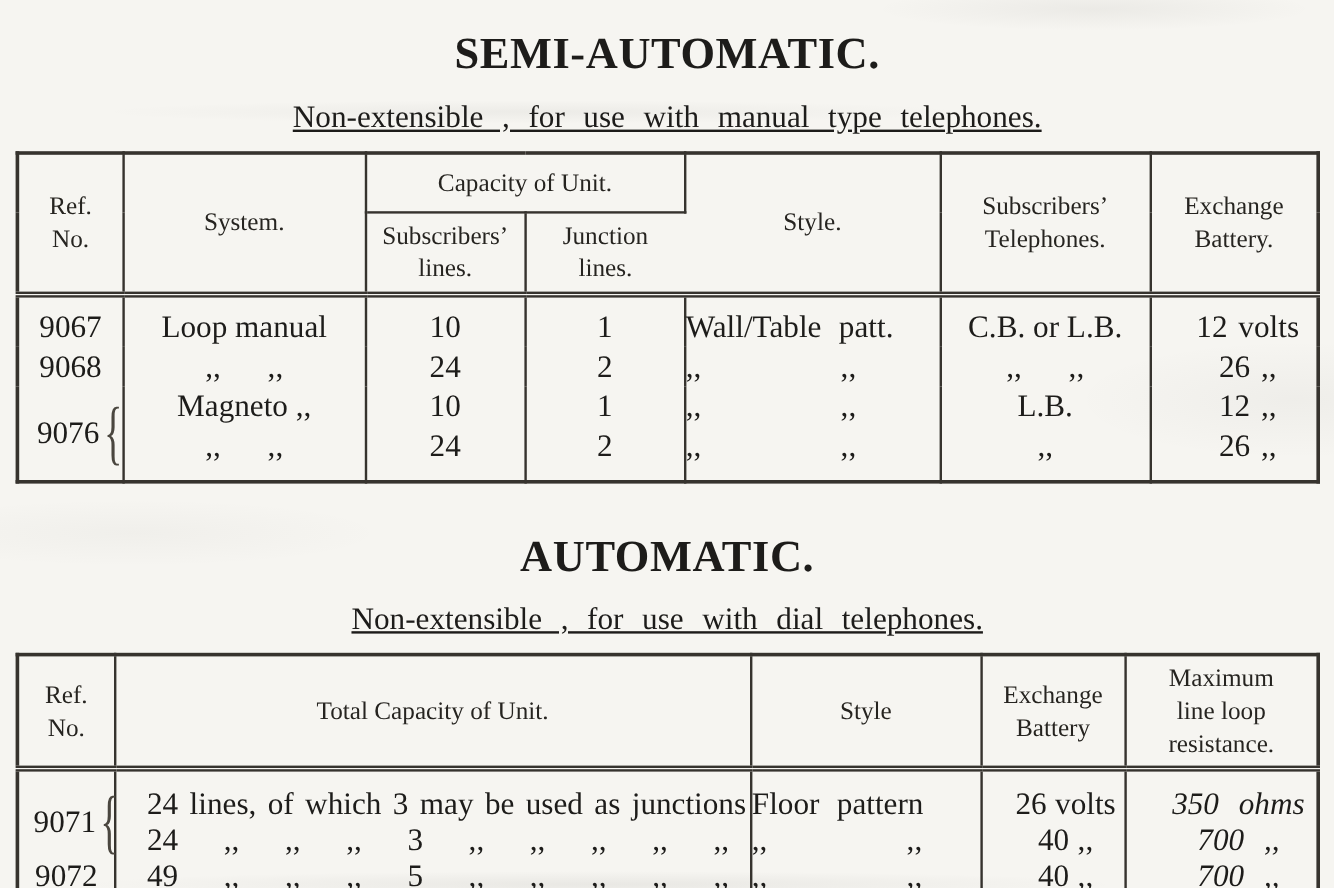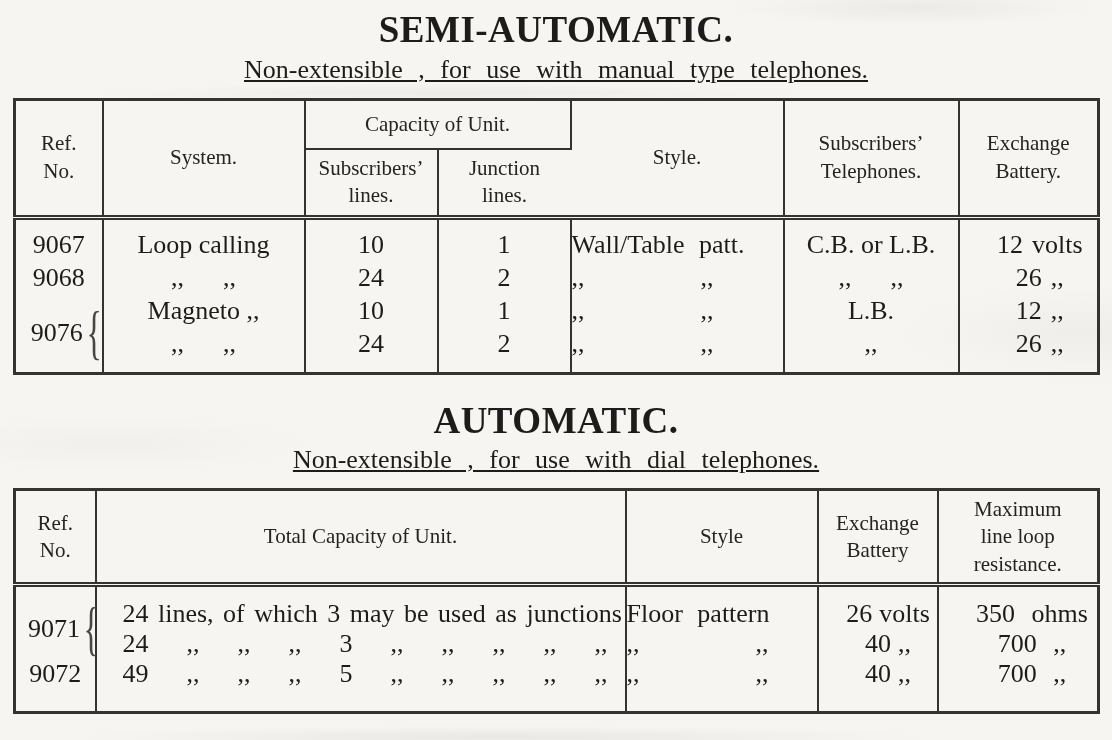--- a/index.html
+++ b/index.html
@@ -10,21 +10,21 @@
     font-family:"Liberation Serif","DejaVu Serif",serif;
     color:var(--ink);
     background:
       radial-gradient(ellipse 260px 26px at 82% 1%, rgba(60,58,52,.06), transparent 70%),
       radial-gradient(ellipse 520px 14px at 40% 12.6%, rgba(60,58,52,.05), transparent 70%),
       radial-gradient(ellipse 620px 16px at 45% 99.6%, rgba(60,58,52,.07), transparent 70%),
       radial-gradient(ellipse 260px 70px at 97% 45%, rgba(60,58,52,.04), transparent 70%),
       radial-gradient(ellipse 300px 40px at 10% 60%, rgba(60,58,52,.03), transparent 70%),
       var(--paper);
   }
-  .title { font-size:37px; font-weight:bold; text-align:center; margin:0; padding-top:10px; line-height:1.1; letter-spacing:.5px; }
+  .title { font-size:37px; font-weight:bold; text-align:center; margin:16px; padding-top:10px; line-height:1.1; letter-spacing:.5px; }
   .title.auto { padding-top:26px; }
   .subtitle { font-size:26px; text-align:center; margin:4px 0 0 0; word-spacing:9px;text-decoration:underline; }
   table { border-collapse:collapse; table-layout:fixed; width:1084px; margin:13px 0 0 13px;
           border:3px solid var(--rule); }
   th, td { padding:0; font-weight:normal; }
   th { font-size:21px; line-height:1.3; text-align:center; white-space:pre-line;
        vertical-align:middle; border-right:2px solid var(--rule); color:#262420; }
   th:last-child, td:last-child { border-right:none; }
   thead th { border-bottom:5px double var(--rule); }
   th.group { border-bottom:2px solid var(--rule); }
@@ -42,21 +42,21 @@
   td[rowspan] { vertical-align:middle; text-align:center;padding-left:12px; }
   .refwrap { display:inline-flex; align-items:center; justify-content:center; }
   .brace { font-size:58px; font-weight:400; color:#4a463f; display:inline-block; width:16px;
            transform:scaleX(.55) scaleY(1.02); line-height:1; }
   .pre { white-space:pre; }
   td.capacity { padding-left:26px; word-spacing:3px; white-space:pre; text-align:left; }
   td.style-cell { text-align:left; white-space:pre; word-spacing:8px; }
   td.unitpair { padding-left:14px; text-align:center; }
   .unitpair .num { display:inline-block; width:44px; }
   .t2 td.battery .num { display:inline-block; width:40px; }
-  .t2 td.res { padding-left:12px; }
+  .t2 td.res { padding-left:12px;font-style:italic; }
   .t2 td.res .num { display:inline-block; width:72px; }
 </style>
 </head>
 <body>
 
 <h1 class="title">SEMI-AUTOMATIC.</h1>
 <p class="subtitle">Non-extensible , for use with manual type telephones.</p>
 
 <table class="t1">
   <colgroup>
@@ -83,21 +83,21 @@
     <tr class="rowB">
       <th>Subscribers’
 lines.</th>
       <th>Junction
 lines.</th>
     </tr>
   </thead>
   <tbody>
     <tr>
       <td class="center">9067</td>
-      <td class="center">Loop calling</td>
+      <td class="center">Loop manual</td>
       <td class="center">10</td>
       <td class="center">1</td>
       <td class="style-cell">Wall/Table patt.</td>
       <td class="center pre">C.B. or L.B.</td>
       <td class="unitpair"><span class="num">12</span><span class="unit">volts</span></td>
     </tr>
     <tr>
       <td class="center">9068</td>
       <td class="center pre">,,      ,,</td>
       <td class="center">24</td>

